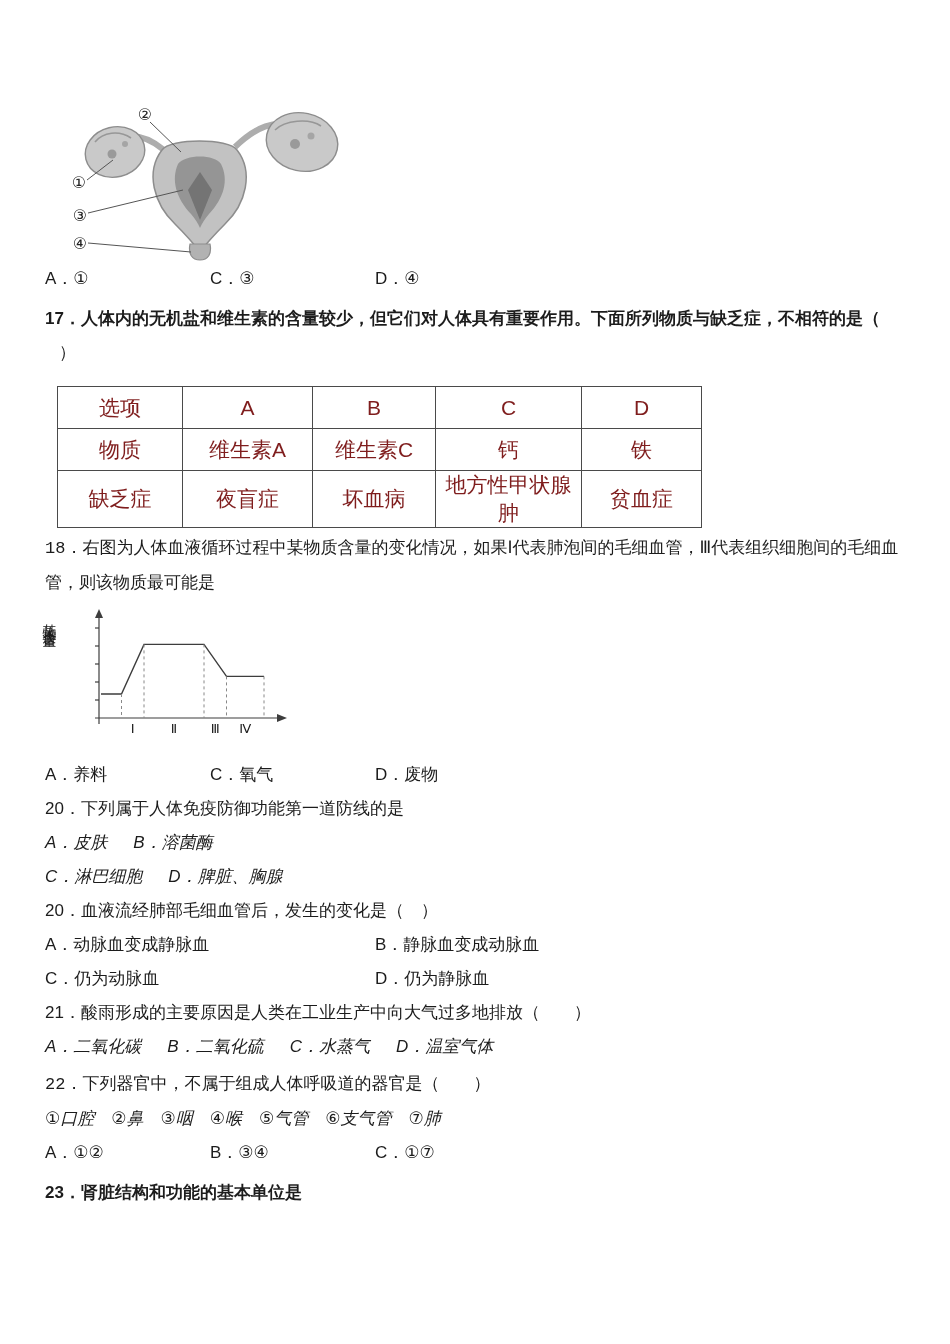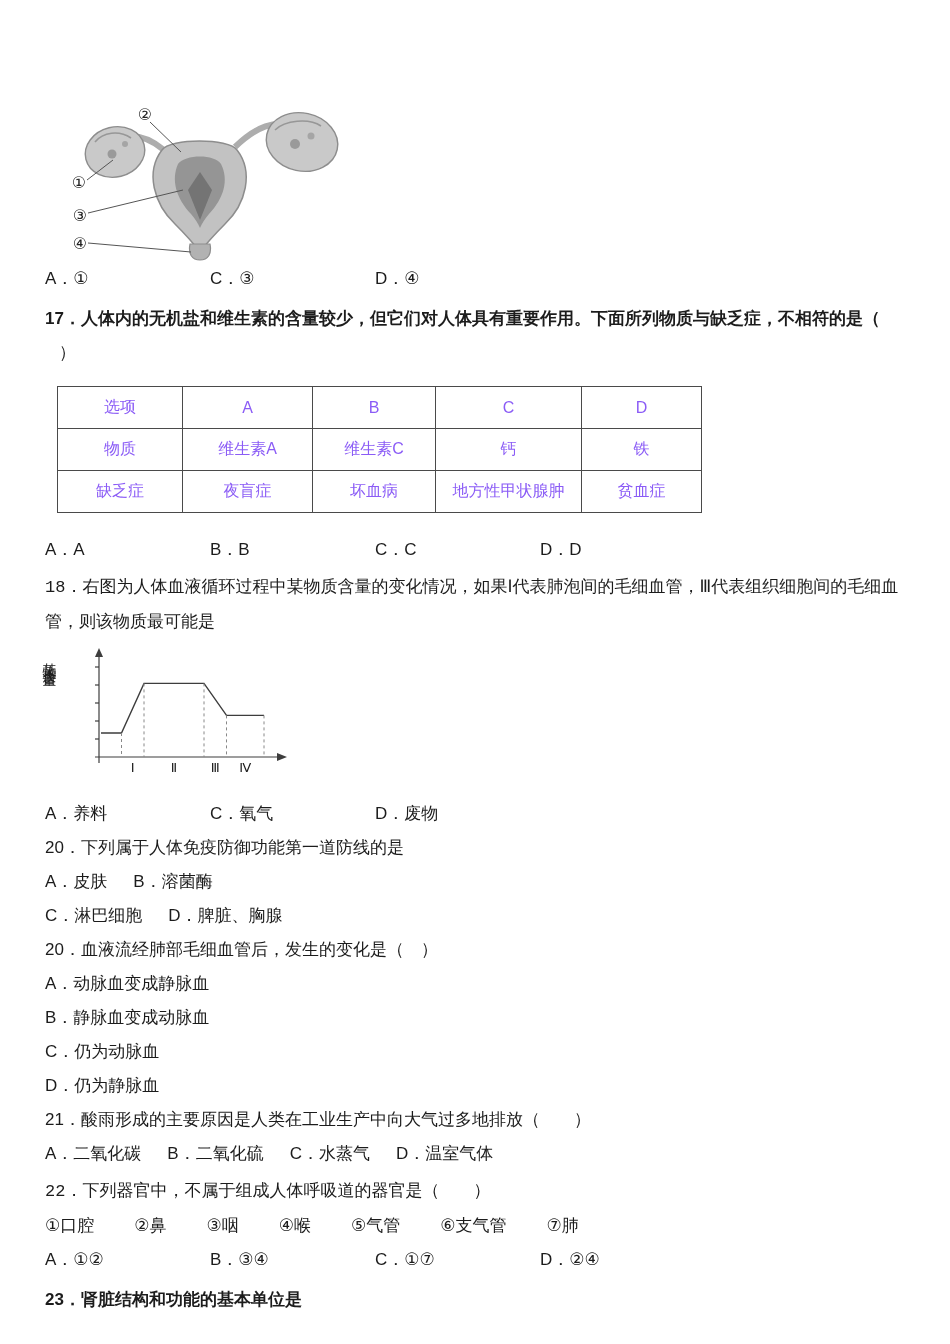--- a/index.html
+++ b/index.html
@@ -16,29 +16,29 @@
   }
   .line { line-height:34px; }
   .indent { padding-left:14px; }
   
   .figure { margin:92px 0 0 12px; width:310px; height:170px; }
   .fig-label { font-size:16px; fill:#222; font-family:"DejaVu Sans",sans-serif; }
   .leader { stroke:#555; stroke-width:1; }
   
   .opt4 { display:flex; line-height:34px; }
   .opt4 > span { width:165px; }
-  .opt2 { display:flex; line-height:34px;flex-direction:column; }
+  .opt2 { display:flex; line-height:34px; }
   .opt2 > span { width:330px; }
-  .opt-inline { display:flex; gap:26px; line-height:34px; }
-  .opt-inline.wide { gap:40px; }
+  .opt-inline { display:flex; gap:26px; line-height:34px;font-style:italic; }
+  .opt-inline.wide { gap:17px; }
   
   table.defi { border-collapse:collapse; margin:16px 0 0 12px; table-layout:fixed; }
   table.defi td {
     border:1px solid #4a4a4a; height:42px; text-align:center;
-    vertical-align:middle; font-size:16px; color:#8b5cf6; padding:0 6px;
+    vertical-align:middle; font-size:21px; color:#7f1d1d; padding:0 6px;
   }
   
   .chart-wrap { position:relative; width:280px; height:152px; margin:6px 0 0 -6px; }
   .chart-ylabel {
     position:absolute; left:2px; top:6px;
     writing-mode:vertical-rl; text-orientation:upright;
     font-size:14px; letter-spacing:3px; color:#1c1c1c;
   }
   .chart-wrap svg { position:absolute; left:22px; top:0; }
   .axis { stroke:#3d3d3d; stroke-width:1.2; }
@@ -125,26 +125,20 @@
         </tr>
         <tr>
           <td>缺乏症</td>
           <td>夜盲症</td>
           <td>坏血病</td>
           <td>地方性甲状腺肿</td>
           <td>贫血症</td>
         </tr>
       </tbody>
     </table>
-    <div class="opt4 mt20">
-      <span>A．A</span>
-      <span>B．B</span>
-      <span>C．C</span>
-      <span>D．D</span>
-    </div>
   </div>
 
   <div>
     <div class="line mt4">18．右图为人体血液循环过程中某物质含量的变化情况，如果Ⅰ代表肺泡间的毛细血管，Ⅲ代表组织细胞间的毛细血</div>
     <div class="line">管，则该物质最可能是</div>
     <div class="chart-wrap">
       <div class="chart-ylabel">某物质含量</div>
       <svg id="q18-chart" width="235" height="142" viewBox="0 0 235 142">
         <line class="axis" x1="38" y1="118" x2="38" y2="6"></line>
         <polygon points="34,12 38,3 42,12" fill="#3d3d3d"></polygon>
@@ -218,21 +212,20 @@
       <span>③咽</span>
       <span>④喉</span>
       <span>⑤气管</span>
       <span>⑥支气管</span>
       <span>⑦肺</span>
     </div>
     <div class="opt4">
       <span>A．①②</span>
       <span>B．③④</span>
       <span>C．①⑦</span>
-      <span>D．②④</span>
     </div>
   </div>
 
   <div>
     <div class="line mt6">23．肾脏结构和功能的基本单位是</div>
   </div>
 
 </div>
 
 </body></html>

